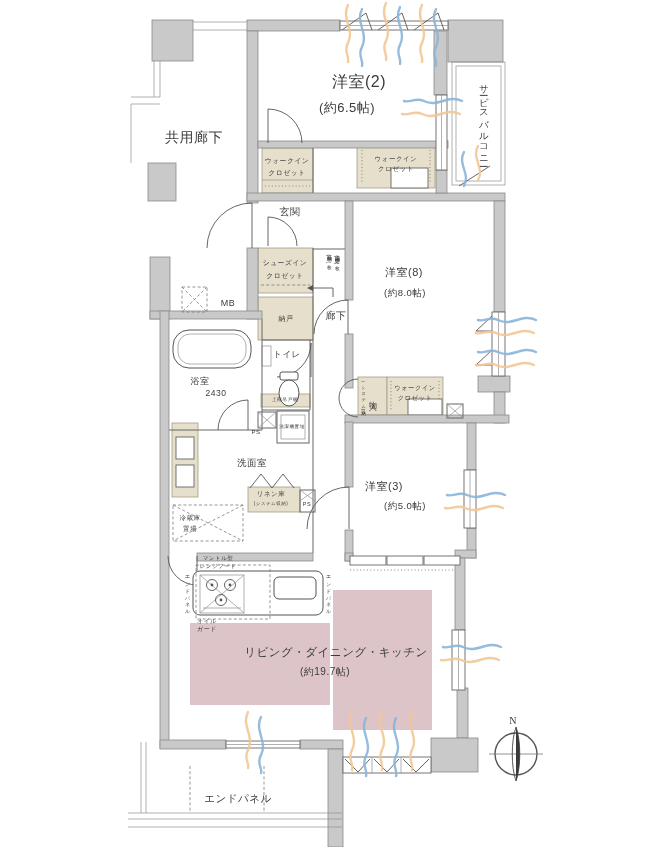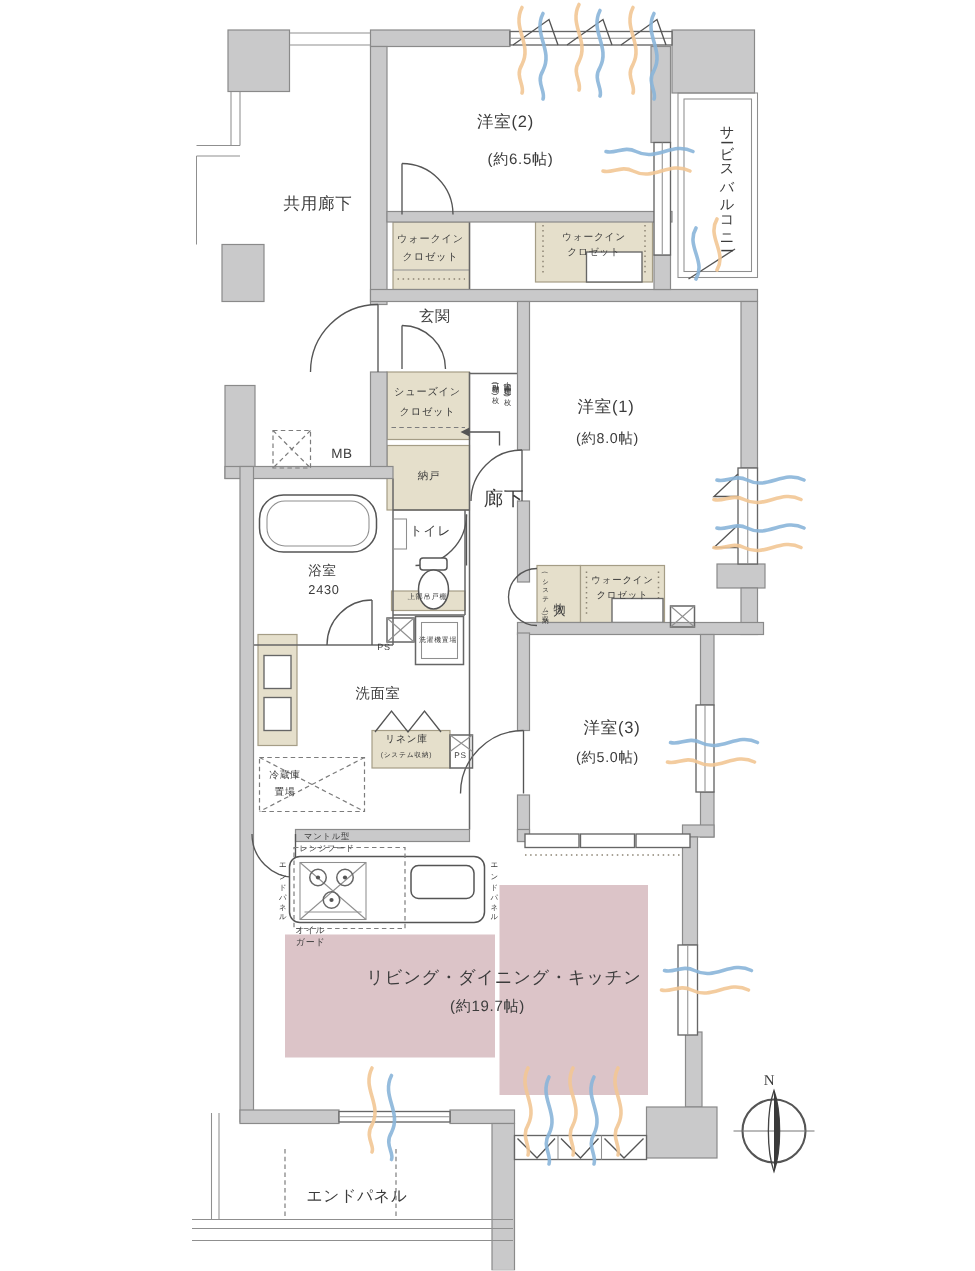--- a/index.html
+++ b/index.html
@@ -317,61 +317,61 @@
   </g>
 
   <g>
     <circle cx="516" cy="754" r="21" fill="none" stroke="#555" stroke-width="1.4"></circle>
     <line x1="489" y1="754" x2="543" y2="754" stroke="#777" stroke-width=".8"></line>
     <path d="M 516,727 C 521,741 521,767 516,781 C 511,767 511,741 516,727 Z" fill="none" stroke="#444" stroke-width=".9"></path>
     <path d="M 516,727 C 521,741 521,767 516,781 Z" fill="#3a3a3a"></path>
   </g>
 </svg>
 
-<span class="lbl" style="left:212px;top:137px;font-size:11px">共用廊下</span>
-<span class="lbl" style="left:337px;top:82px;font-size:11px">洋室(2)</span>
-<span class="lbl" style="left:347px;top:107px;font-size:10px">(約6.5帖)</span>
+<span class="lbl" style="left:194px;top:137px;font-size:14px">共用廊下</span>
+<span class="lbl" style="left:359px;top:82px;font-size:16px">洋室(2)</span>
+<span class="lbl" style="left:347px;top:107px;font-size:13px">(約6.5帖)</span>
 <span class="lbl v" style="left:484px;top:120px;font-size:9.5px">サービスバルコニー</span>
 
 <span class="lbl" style="left:287px;top:161px;font-size:6.8px">ウォークイン</span>
 <span class="lbl" style="left:287px;top:173px;font-size:6.8px">クロゼット</span>
 <span class="lbl" style="left:396px;top:159px;font-size:6.5px">ウォークイン</span>
 <span class="lbl" style="left:396px;top:169px;font-size:6.5px">クロゼット</span>
 
 <span class="lbl" style="left:290px;top:212px;font-size:10px">玄関</span>
 
 <span class="lbl" style="left:285px;top:263px;font-size:6.8px">シューズイン</span>
 <span class="lbl" style="left:285px;top:276px;font-size:6.8px">クロゼット</span>
 <span class="lbl v" style="left:336px;top:258px;font-size:4.8px">上部固定棚(1枚)</span>
 <span class="lbl v" style="left:328px;top:258px;font-size:4.8px">可動棚(7枚)</span>
 
 <span class="lbl" style="left:228px;top:303px;font-size:9px">MB</span>
 <span class="lbl" style="left:286px;top:318px;font-size:7px">納戸</span>
-<span class="lbl" style="left:336px;top:332px;font-size:13px">廊下</span>
-
-<span class="lbl" style="left:404px;top:272px;font-size:11px">洋室(1)</span>
+<span class="lbl" style="left:336px;top:316px;font-size:10px">廊下</span>
+
+<span class="lbl" style="left:404px;top:272px;font-size:11px">洋室(8)</span>
 <span class="lbl" style="left:405px;top:293px;font-size:9.5px">(約8.0帖)</span>
 
 <span class="lbl" style="left:287px;top:354px;font-size:8.5px">トイレ</span>
-<span class="lbl" style="left:215px;top:381px;font-size:9px">浴室</span>
+<span class="lbl" style="left:200px;top:381px;font-size:9px">浴室</span>
 <span class="lbl" style="left:216px;top:393px;font-size:8.5px">2430</span>
 <span class="lbl" style="left:285px;top:400px;font-size:4.8px">上部吊戸棚</span>
 <span class="lbl" style="left:256px;top:432px;font-size:6px">PS</span>
 <span class="lbl" style="left:292px;top:427px;font-size:4.6px">洗濯機置場</span>
 <span class="lbl" style="left:252px;top:463px;font-size:9.5px">洗面室</span>
 <span class="lbl" style="left:271px;top:494px;font-size:6.5px">リネン庫</span>
 <span class="lbl" style="left:271px;top:504px;font-size:4.5px">(システム収納)</span>
 <span class="lbl" style="left:307px;top:505px;font-size:5.5px">PS</span>
 
 <span class="lbl v" style="left:372px;top:396px;font-size:8px">物入</span>
 <span class="lbl v" style="left:363px;top:396px;font-size:4.3px">(システム収納)</span>
 <span class="lbl" style="left:415px;top:388px;font-size:6.3px">ウォークイン</span>
 <span class="lbl" style="left:415px;top:398px;font-size:6.3px">クロゼット</span>
 
-<span class="lbl" style="left:408px;top:486px;font-size:11px">洋室(3)</span>
+<span class="lbl" style="left:384px;top:486px;font-size:11px">洋室(3)</span>
 <span class="lbl" style="left:405px;top:506px;font-size:9.5px">(約5.0帖)</span>
 
 <span class="lbl" style="left:190px;top:518px;font-size:6.5px">冷蔵庫</span>
 <span class="lbl" style="left:190px;top:529px;font-size:6.5px">置場</span>
 
 <span class="lbl" style="left:218px;top:559px;font-size:5.5px">マントル型</span>
 <span class="lbl" style="left:218px;top:567px;font-size:5.5px">レンジフード</span>
 <span class="lbl v" style="left:187px;top:592px;font-size:5px">エンドパネル</span>
 <span class="lbl v" style="left:328px;top:592px;font-size:5px">エンドパネル</span>
 <span class="lbl" style="left:207px;top:621px;font-size:6px">オイル</span>

